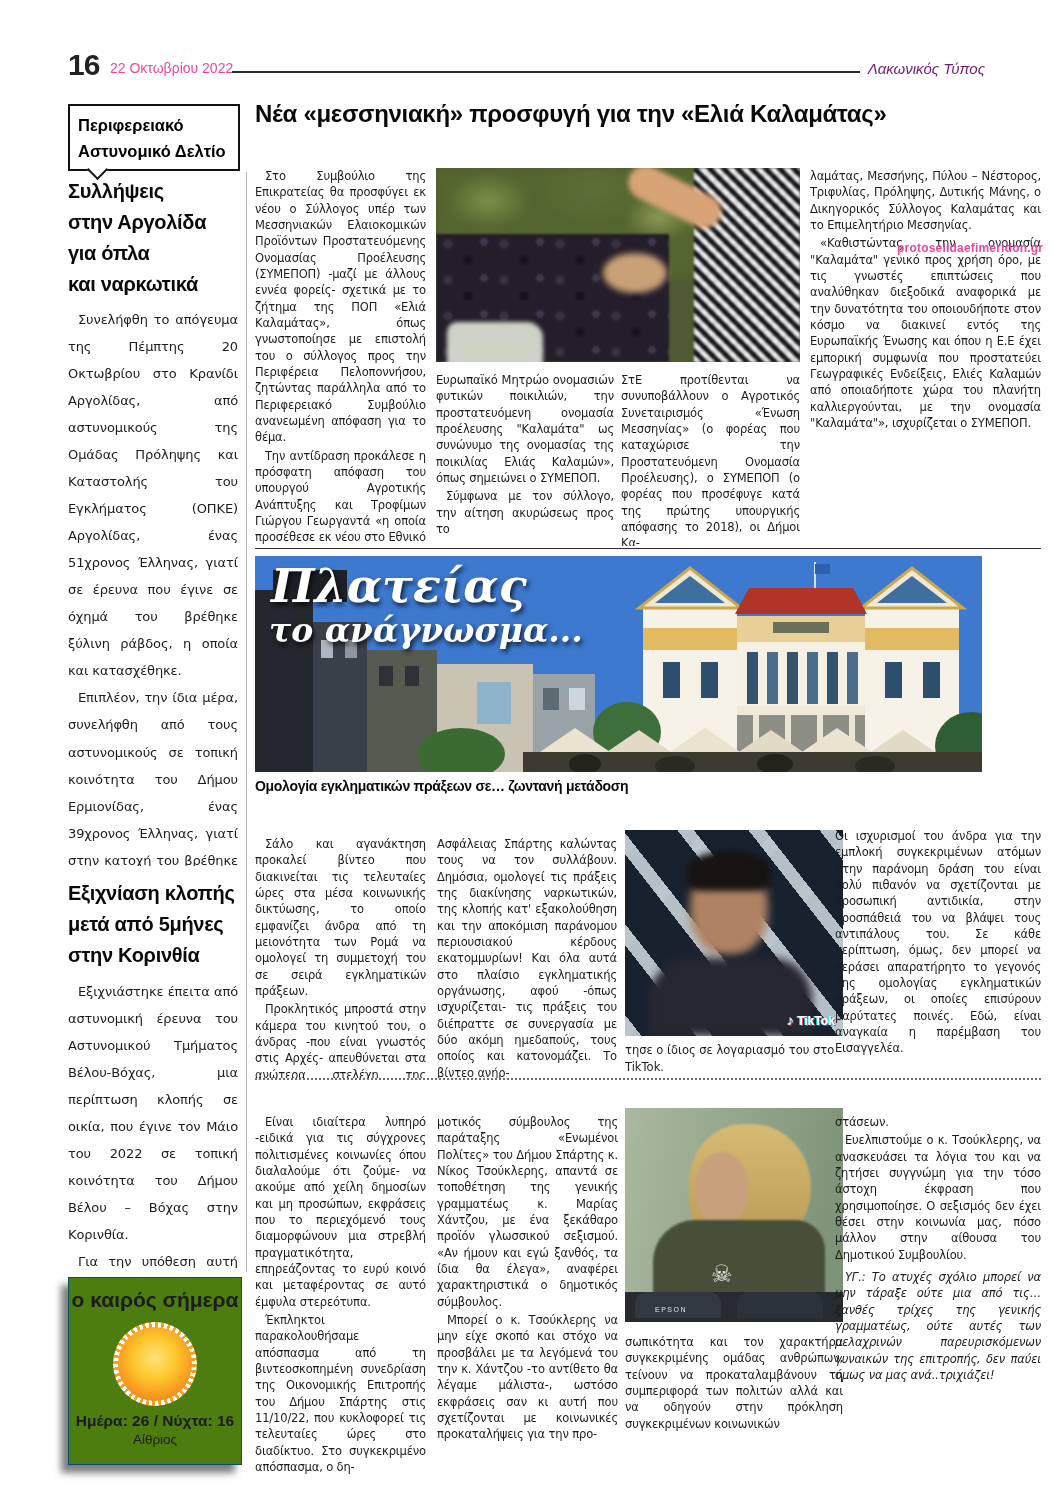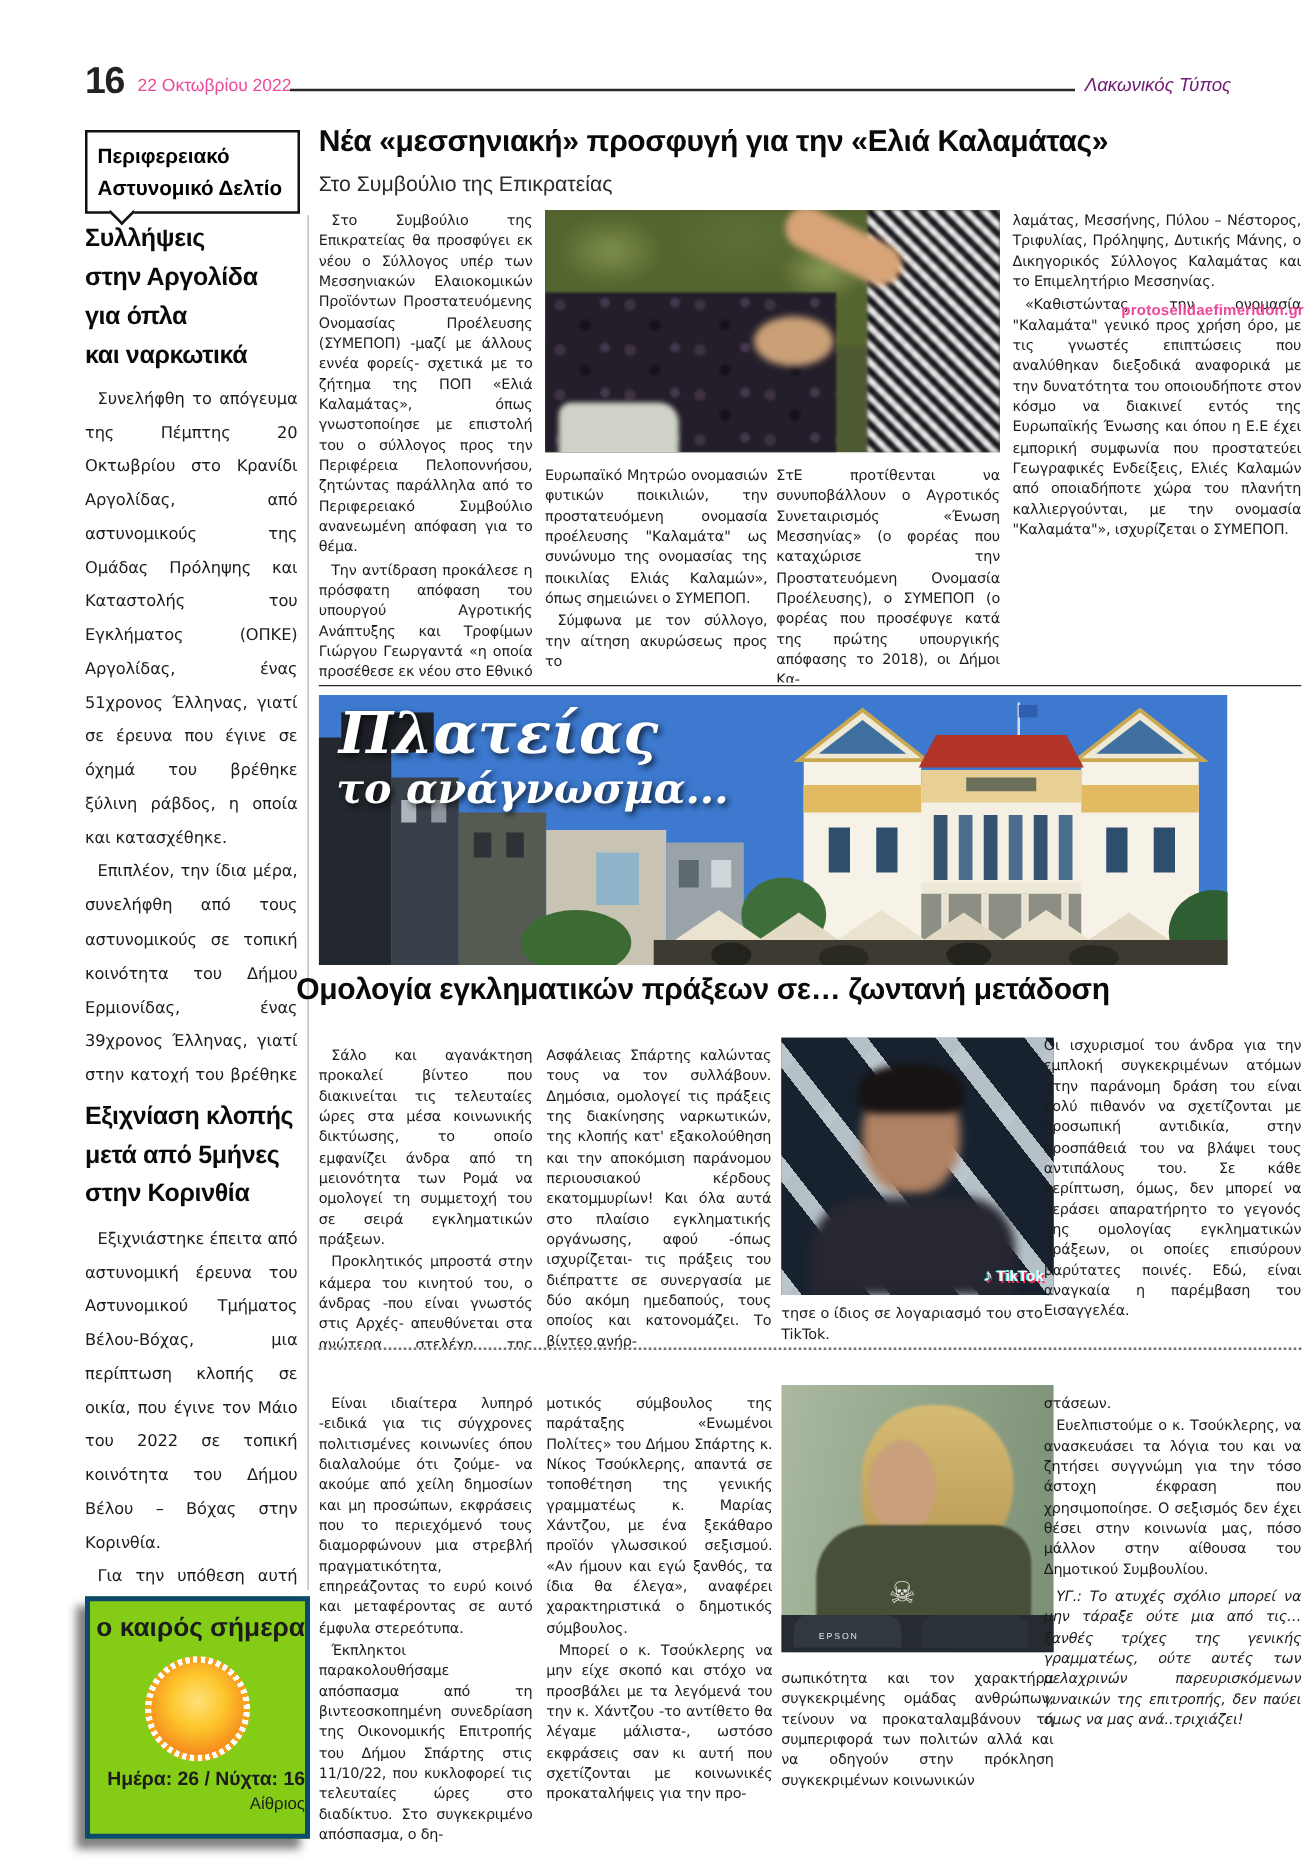--- a/index.html
+++ b/index.html
@@ -27,21 +27,21 @@
   .caption{font-size:11.5px;line-height:1.45;text-align:left;}
   .italicps{font-style:italic;}
 
   
   .policebox{border:2px solid #111;background:#fff;font-family:"Liberation Sans",sans-serif;
              font-weight:700;font-size:16.5px;line-height:1.6;padding:6px 8px 4px 8px;color:#000;}
   .box-tail{position:absolute;width:13px;height:13px;background:#fff;border-right:2px solid #111;
             border-bottom:2px solid #111;transform:rotate(45deg);}
 
   
-  .weatherbox{border:4px solid #0c4a6e;background:#84cc16;box-shadow:-7px 8px 7px rgba(0,0,0,0.5);text-align:right;}
+  .weatherbox{border:1px solid #0c4a6e;background:#4d7c0f;box-shadow:-7px 8px 7px rgba(0,0,0,0.5);text-align:center;}
   .wtitle{font-family:"Liberation Sans",sans-serif;font-weight:700;font-size:21px;margin-top:10px;}
   .sunrays{position:relative;margin:10px auto 6px auto;width:84px;height:84px;border-radius:50%;
            background:repeating-conic-gradient(#f9a11b 0deg 4deg,#ffffff 4deg 9deg);}
   .sundisc{position:absolute;inset:5px;border-radius:50%;
            background:radial-gradient(circle at 50% 42%,#ffe27a 0%,#fdc62c 38%,#f7941e 70%,#f15a24 100%);}
   .wtemps{font-family:"Liberation Sans",sans-serif;font-weight:700;font-size:15.5px;}
   .wcond{font-family:"Liberation Sans",sans-serif;font-size:13.5px;margin-top:2px;}
 
   
   .watermark{font-family:"Liberation Sans",sans-serif;font-weight:700;font-size:12px;color:#ec4899;letter-spacing:0.2px;}
@@ -135,21 +135,20 @@
     <div class="sunrays">
         <div class="sundisc"></div>
       </div>
     <div class="wtemps">Ημέρα: 26 / Νύχτα: 16</div>
     <div class="wcond">Αίθριος</div>
   </div>
 
   <div class="abs vdiv" style="left:246px;top:172px;height:1100px;"></div>
 
   <div class="abs headline" style="left:255px;top:100px;width:760px;font-size:24px;">Νέα «μεσσηνιακή» προσφυγή για την «Ελιά Καλαμάτας»</div>
-  <div class="abs subhead" style="left:255px;top:138px;width:500px;font-size:17px;">Στο Συμβούλιο της Επικρατείας</div>
 
   <div class="abs bt" style="left:255px;top:168px;width:171px;height:378px;">
     <p>Στο Συμβούλιο της Επικρατείας θα προσφύγει εκ νέου ο Σύλλογος υπέρ των Μεσσηνιακών Ελαιοκομικών Προϊόντων Προστατευόμενης Ονομασίας Προέλευσης (ΣΥΜΕΠΟΠ) -μαζί με άλλους εννέα φορείς- σχετικά με το ζήτημα της ΠΟΠ «Ελιά Καλαμάτας», όπως γνωστοποίησε με επιστολή του ο σύλλογος προς την Περιφέρεια Πελοποννήσου, ζητώντας παράλληλα από το Περιφερειακό Συμβούλιο ανανεωμένη απόφαση για το θέμα.</p>
     <p>Την αντίδραση προκάλεσε η πρόσφατη απόφαση του υπουργού Αγροτικής Ανάπτυξης και Τροφίμων Γιώργου Γεωργαντά «η οποία προσέθεσε εκ νέου στο Εθνικό και</p>
   </div>
 
   <div class="abs photo" style="left:436px;top:168px;width:364px;height:194px;">
     <div class="ol-base"></div>
     <div class="ol-leaves"></div>
     <div class="ol-berries"></div>
@@ -240,21 +239,21 @@
       <rect x="268" y="196" width="459" height="20" fill="#3c3a31"></rect>
       <ellipse cx="330" cy="208" rx="16" ry="10" fill="#23221c"></ellipse>
       <ellipse cx="420" cy="210" rx="20" ry="10" fill="#2a2922"></ellipse>
       <ellipse cx="520" cy="208" rx="18" ry="10" fill="#23221c"></ellipse>
       <ellipse cx="620" cy="210" rx="20" ry="10" fill="#2a2922"></ellipse>
     </svg>
     <div class="abs banner-text1" style="left:16px;top:6px;">Πλατείας</div>
     <div class="abs banner-text2" style="left:14px;top:58px;">το ανάγνωσμα...</div>
   </div>
 
-  <div class="abs headline" style="left:237px;top:778px;width:700px;font-size:24px;">Ομολογία εγκληματικών πράξεων σε… ζωντανή μετάδοση</div>
+  <div class="abs headline" style="left:255px;top:778px;width:700px;font-size:14px;">Ομολογία εγκληματικών πράξεων σε… ζωντανή μετάδοση</div>
 
   <div class="abs bt" style="left:255px;top:836px;width:171px;height:242px;">
     <p>Σάλο και αγανάκτηση προκαλεί βίντεο που διακινείται τις τελευταίες ώρες στα μέσα κοινωνικής δικτύωσης, το οποίο εμφανίζει άνδρα από τη μειονότητα των Ρομά να ομολογεί τη συμμετοχή του σε σειρά εγκληματικών πράξεων.</p>
     <p>Προκλητικός μπροστά στην κάμερα του κινητού του, ο άνδρας -που είναι γνωστός στις Αρχές- απευθύνεται στα ανώτερα στελέχη της Διεύθυνσης Αστυνομίας Λακωνίας και της</p>
   </div>
 
   <div class="abs bt" style="left:437px;top:836px;width:180px;height:242px;">
     <p class="ni">Ασφάλειας Σπάρτης καλώντας τους να τον συλλάβουν. Δημόσια, ομολογεί τις πράξεις της διακίνησης ναρκωτικών, της κλοπής κατ' εξακολούθηση και την αποκόμιση παράνομου περιουσιακού κέρδους εκατομμυρίων! Και όλα αυτά στο πλαίσιο εγκληματικής οργάνωσης, αφού -όπως ισχυρίζεται- τις πράξεις του διέπραττε σε συνεργασία με δύο ακόμη ημεδαπούς, τους οποίος και κατονομάζει. Το βίντεο ανήρ-</p>
   </div>
 

